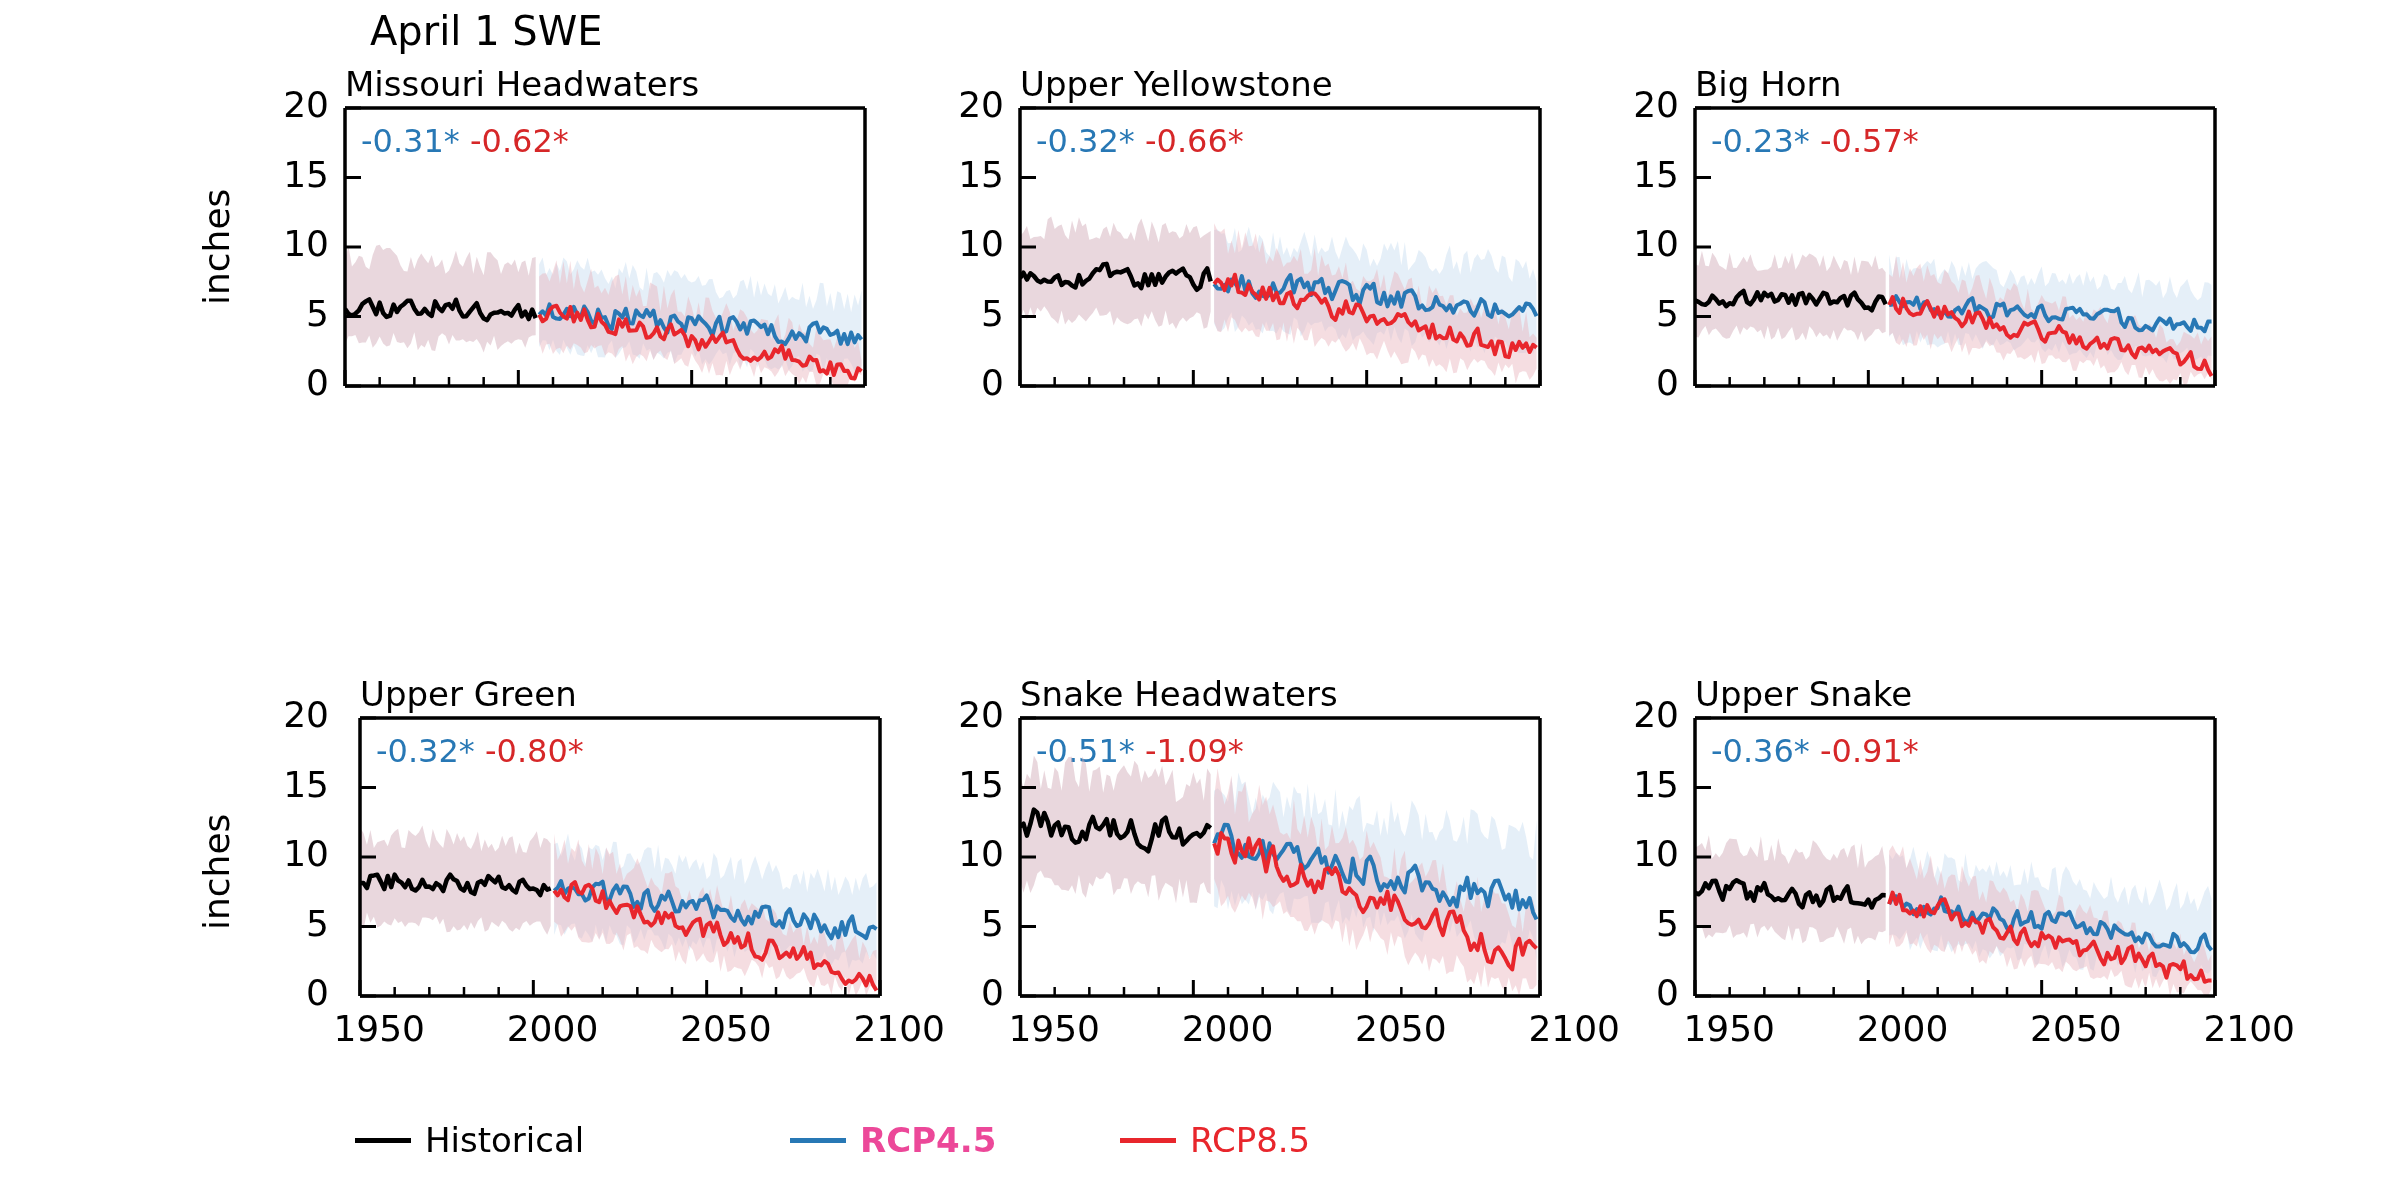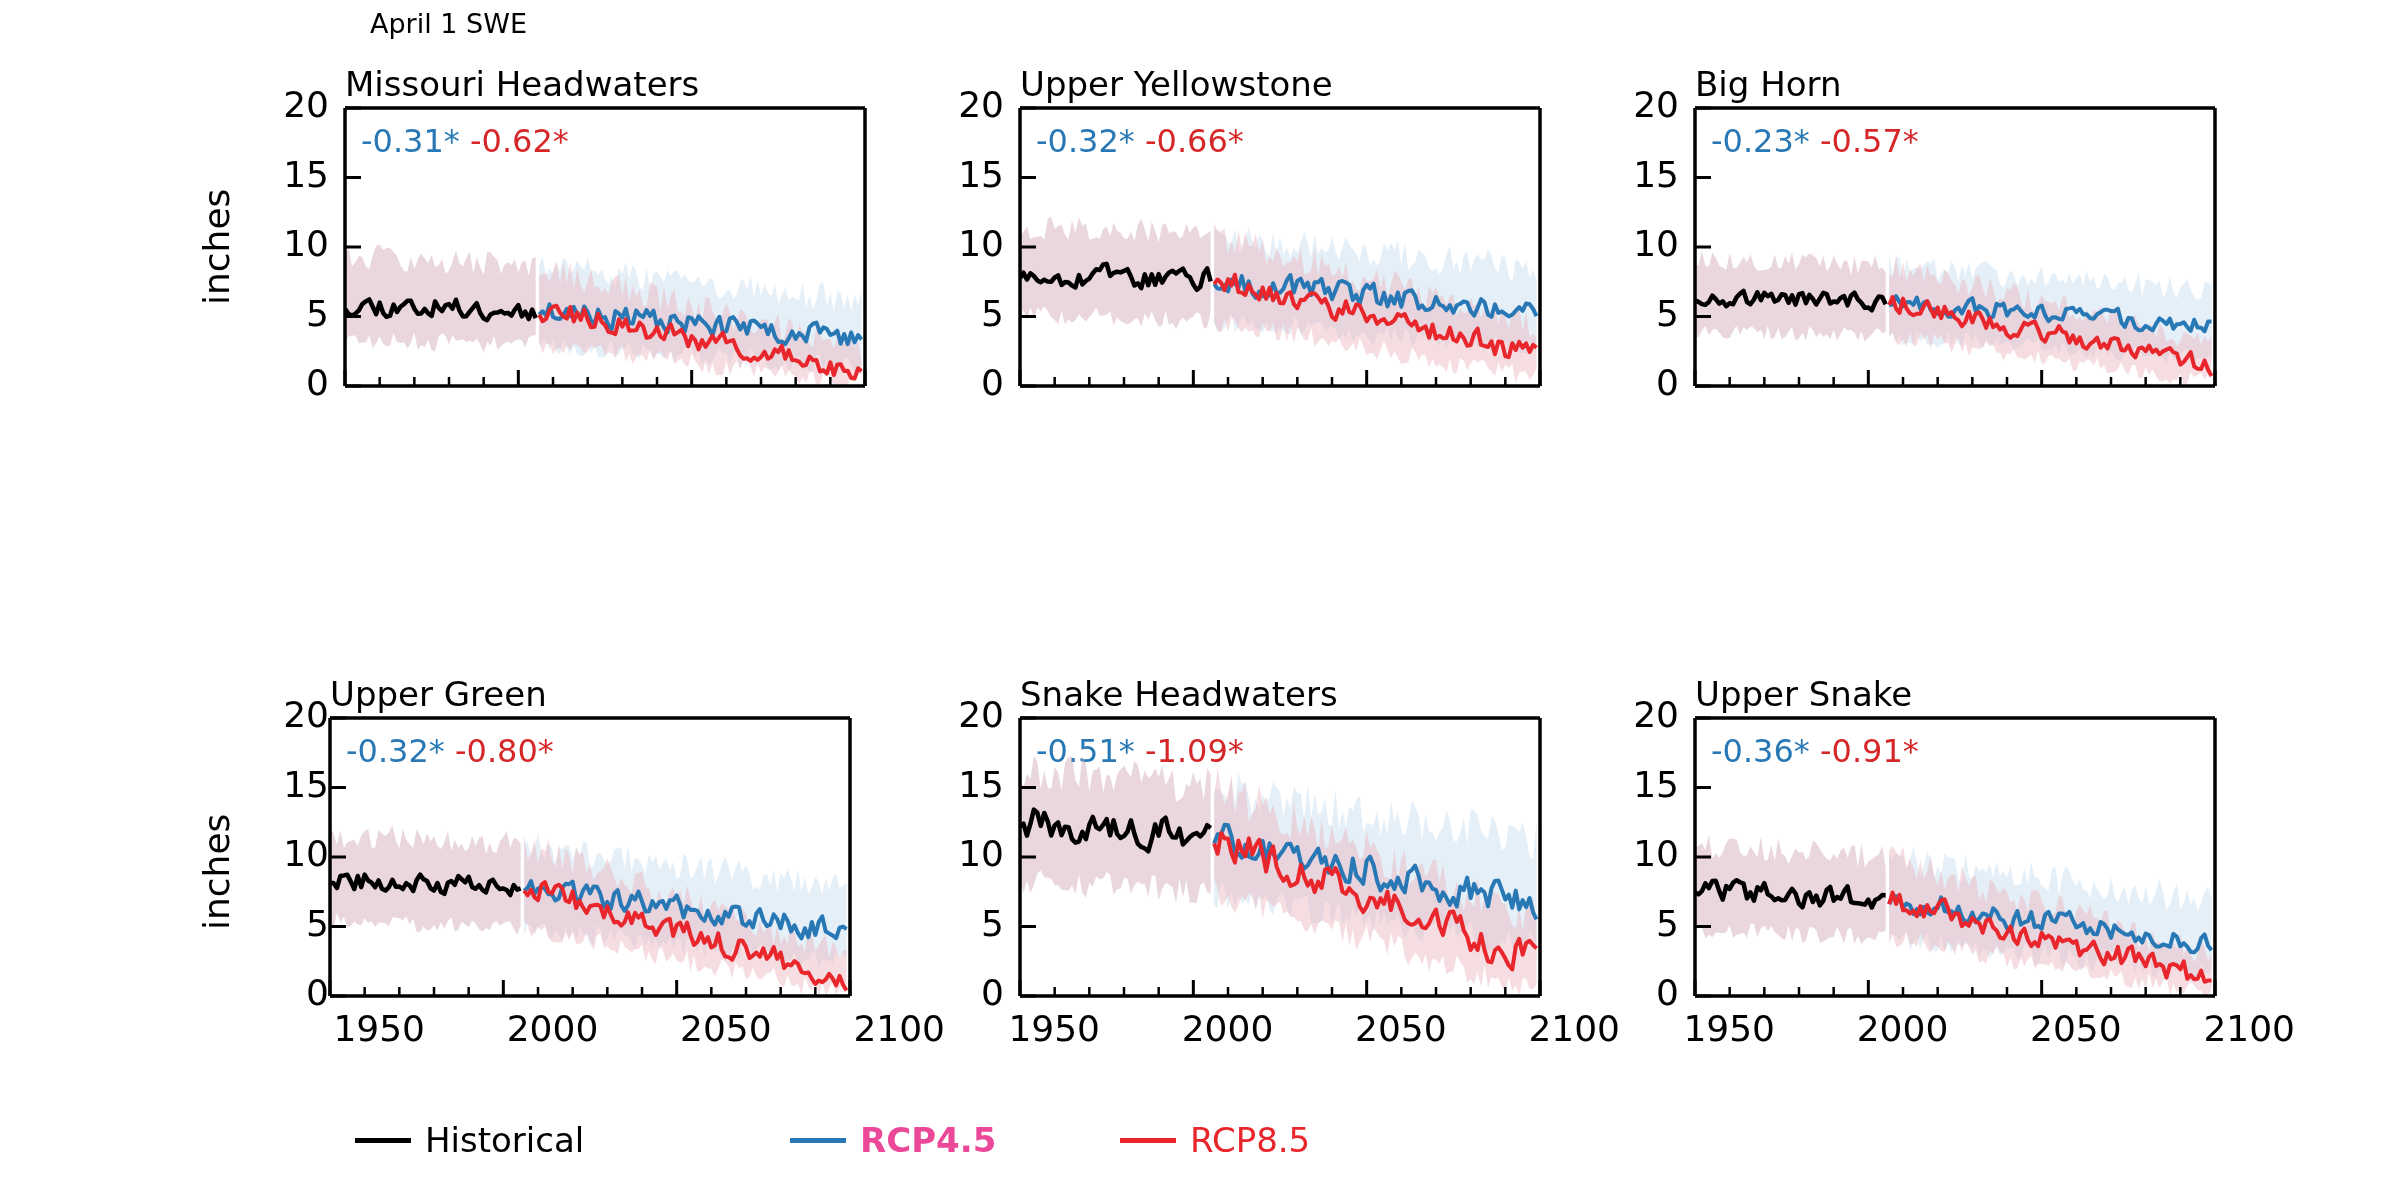--- a/index.html
+++ b/index.html
@@ -18,21 +18,21 @@
 
   #figure {
     position: absolute;
     left: 0; top: 0;
     width: 2400px;
     height: 1200px;
   }
 
   .suptitle {
     position: absolute;
-    font-size: 27px;
+    font-size: 40px;
     font-family: "DejaVu Sans", sans-serif;
     color: #000;
     white-space: nowrap;
   }
 
   .panel {
     position: absolute;
   }
   .panel-title {
     position: absolute;
@@ -246,21 +246,21 @@
             <line y1="278" y2="269" x1="450.6666666666667" x2="450.6666666666667" stroke-width="2.5"></line>
             <line y1="278" y2="269" x1="485.3333333333333" x2="485.3333333333333" stroke-width="2.5"></line>
           </g>
         </svg>
       </div>
       <div class="tick-label-y" style="left: 1599px; width: 80px; top: 362px;">0</div>
       <div class="tick-label-y" style="left: 1599px; width: 80px; top: 292.5px;">5</div>
       <div class="tick-label-y" style="left: 1599px; width: 80px; top: 223px;">10</div>
       <div class="tick-label-y" style="left: 1599px; width: 80px; top: 153.5px;">15</div>
       <div class="tick-label-y" style="left: 1599px; width: 80px; top: 84px;">20</div>
-      <div class="panel" style="left: 330px; top: 718px; width: 520px; height: 223px;">
+      <div class="panel" style="left: 360px; top: 718px; width: 520px; height: 223px;">
         <div class="panel-title">Upper Green</div>
         <div class="ann"><span class="blue">-0.32*</span> <span class="red">-0.80*</span></div>
         <svg class="axis-svg" width="520" height="278" style="position: absolute; left: 0px; top: 0px;">
           <defs>
             <clipPath id="clip3">
               <rect x="0" y="0" width="520" height="278"></rect>
             </clipPath>
           </defs>
           <g clip-path="url(#clip3)">
             <path d="M0.00 109.74 L3.47 114.89 L6.93 126.86 L10.40 112.01 L13.87 130.01 L17.33 124.17 L20.80 123.06 L24.27 121.69 L27.73 128.34 L31.20 117.54 L34.67 113.18 L38.13 110.75 L41.60 129.52 L45.07 129.98 L48.53 112.11 L52.00 115.39 L55.47 118.00 L58.93 114.27 L62.40 107.41 L65.87 122.14 L69.33 130.62 L72.80 111.05 L76.27 121.78 L79.73 126.14 L83.20 130.10 L86.67 111.00 L90.13 117.33 L93.60 126.58 L97.07 114.94 L100.53 123.34 L104.00 118.37 L107.47 127.95 L110.93 130.94 L114.40 123.70 L117.87 113.39 L121.33 133.13 L124.80 121.57 L128.27 130.07 L131.73 125.79 L135.20 133.50 L138.67 129.81 L142.13 117.82 L145.60 127.97 L149.07 120.12 L152.53 118.17 L156.00 136.34 L159.47 124.75 L162.93 133.93 L166.40 134.76 L169.87 123.18 L173.33 119.07 L176.80 113.23 L180.27 129.90 L183.73 119.83 L187.20 121.22 L190.67 125.59 L190.67 207.74 L187.20 216.77 L183.73 211.07 L180.27 203.50 L176.80 203.51 L173.33 205.11 L169.87 207.69 L166.40 203.09 L162.93 205.17 L159.47 212.14 L156.00 209.68 L152.53 213.70 L149.07 211.28 L145.60 205.60 L142.13 202.84 L138.67 209.11 L135.20 206.43 L131.73 203.69 L128.27 211.82 L124.80 213.73 L121.33 199.15 L117.87 203.06 L114.40 210.64 L110.93 204.16 L107.47 212.33 L104.00 206.89 L100.53 211.49 L97.07 212.50 L93.60 208.26 L90.13 213.71 L86.67 214.22 L83.20 200.79 L79.73 206.39 L76.27 198.27 L72.80 202.19 L69.33 200.16 L65.87 199.40 L62.40 199.43 L58.93 208.48 L55.47 205.19 L52.00 204.61 L48.53 204.71 L45.07 208.91 L41.60 203.29 L38.13 205.07 L34.67 200.30 L31.20 207.50 L27.73 206.13 L24.27 203.48 L20.80 207.80 L17.33 209.56 L13.87 198.79 L10.40 204.72 L6.93 194.59 L3.47 211.38 L0.00 197.72 Z" fill="#cfa6b4" fill-opacity="0.45" stroke="none"></path>

